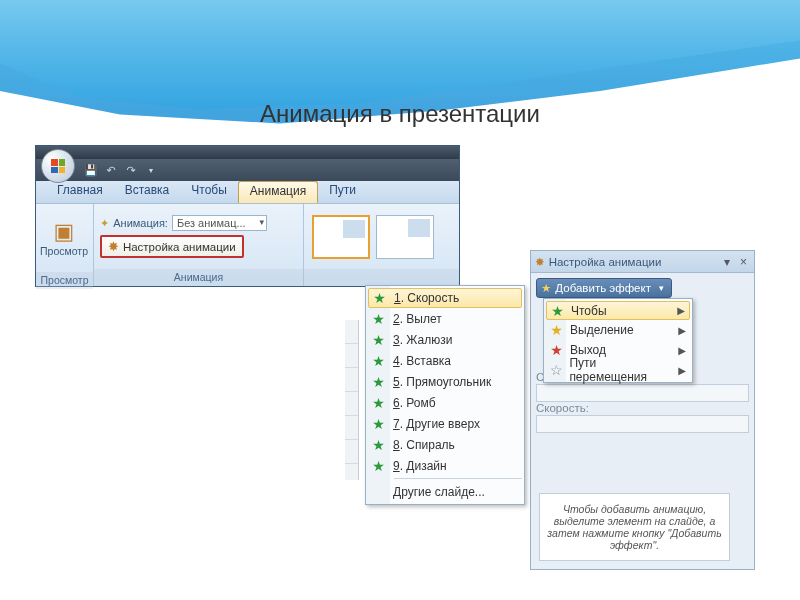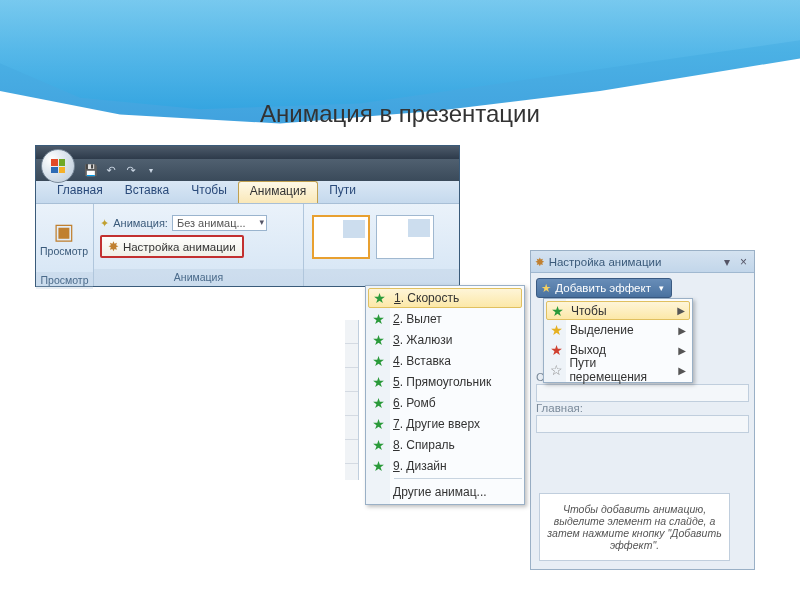--- a/index.html
+++ b/index.html
@@ -180,41 +180,41 @@
       <span class="fx-star star">★</span>
       <span><u>8</u>. <span>Спираль</span></span>
     </div>
   <div class="fx-item">
       <span class="fx-star star">★</span>
       <span><u>9</u>. <span>Дизайн</span></span>
     </div>
   <div class="fx-sep"></div>
   <div class="fx-item">
       <span class="fx-star"></span>
-      <span>Другие анимац...</span>
+      <span>Другие слайде...</span>
     </div>
 </div>
 
 <div class="taskpane">
   <div class="tp-head">
     <span style="color:#c08030">✸</span>
     <span>Настройка анимации</span>
     <span class="sp"></span>
     <span class="tp-close">▾</span>
     <span class="tp-close">×</span>
   </div>
   <div class="tp-body">
     <div class="add-fx-btn">
       <span style="color:#f5d060">★</span>
       <span>Добавить эффект</span>
     </div>
     <div style="height:70px"></div>
     <div class="prop-row">Свойство:</div>
     <div class="prop-combo"></div>
-    <div class="prop-row">Главная:</div>
+    <div class="prop-row">Скорость:</div>
     <div class="prop-combo"></div>
   </div>
   <div class="hint-box">Чтобы добавить анимацию, выделите элемент на слайде, а затем нажмите кнопку "Добавить эффект".</div>
 </div>
 
 <div class="fx-type-menu">
   <div class="ft-item hl">
       <span class="fx-star star">★</span>
       <span>Чтобы</span>
       <span class="arr">▶</span>

